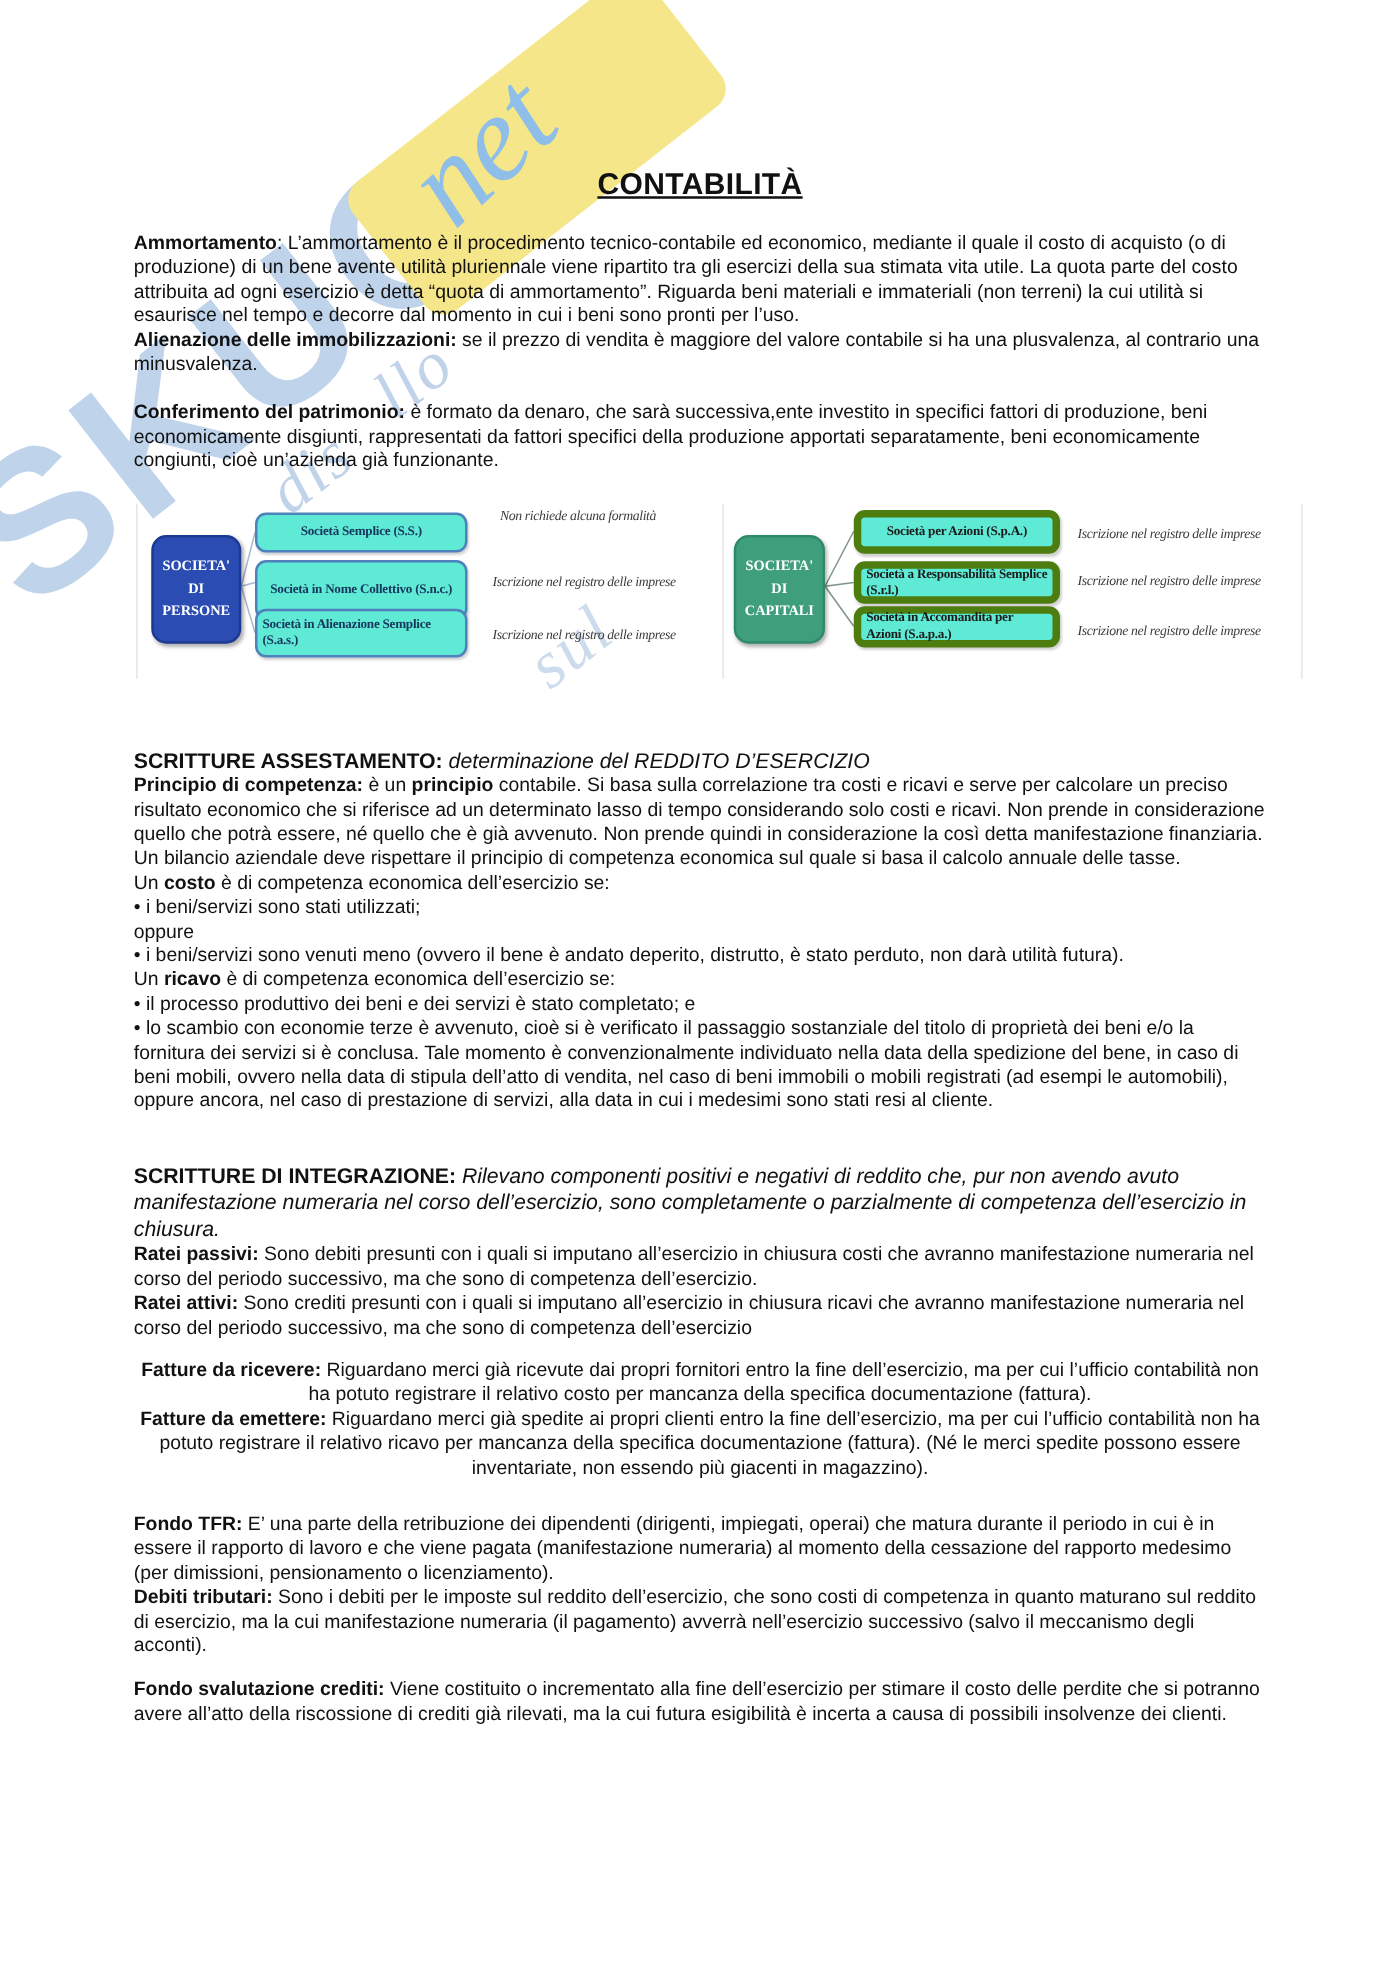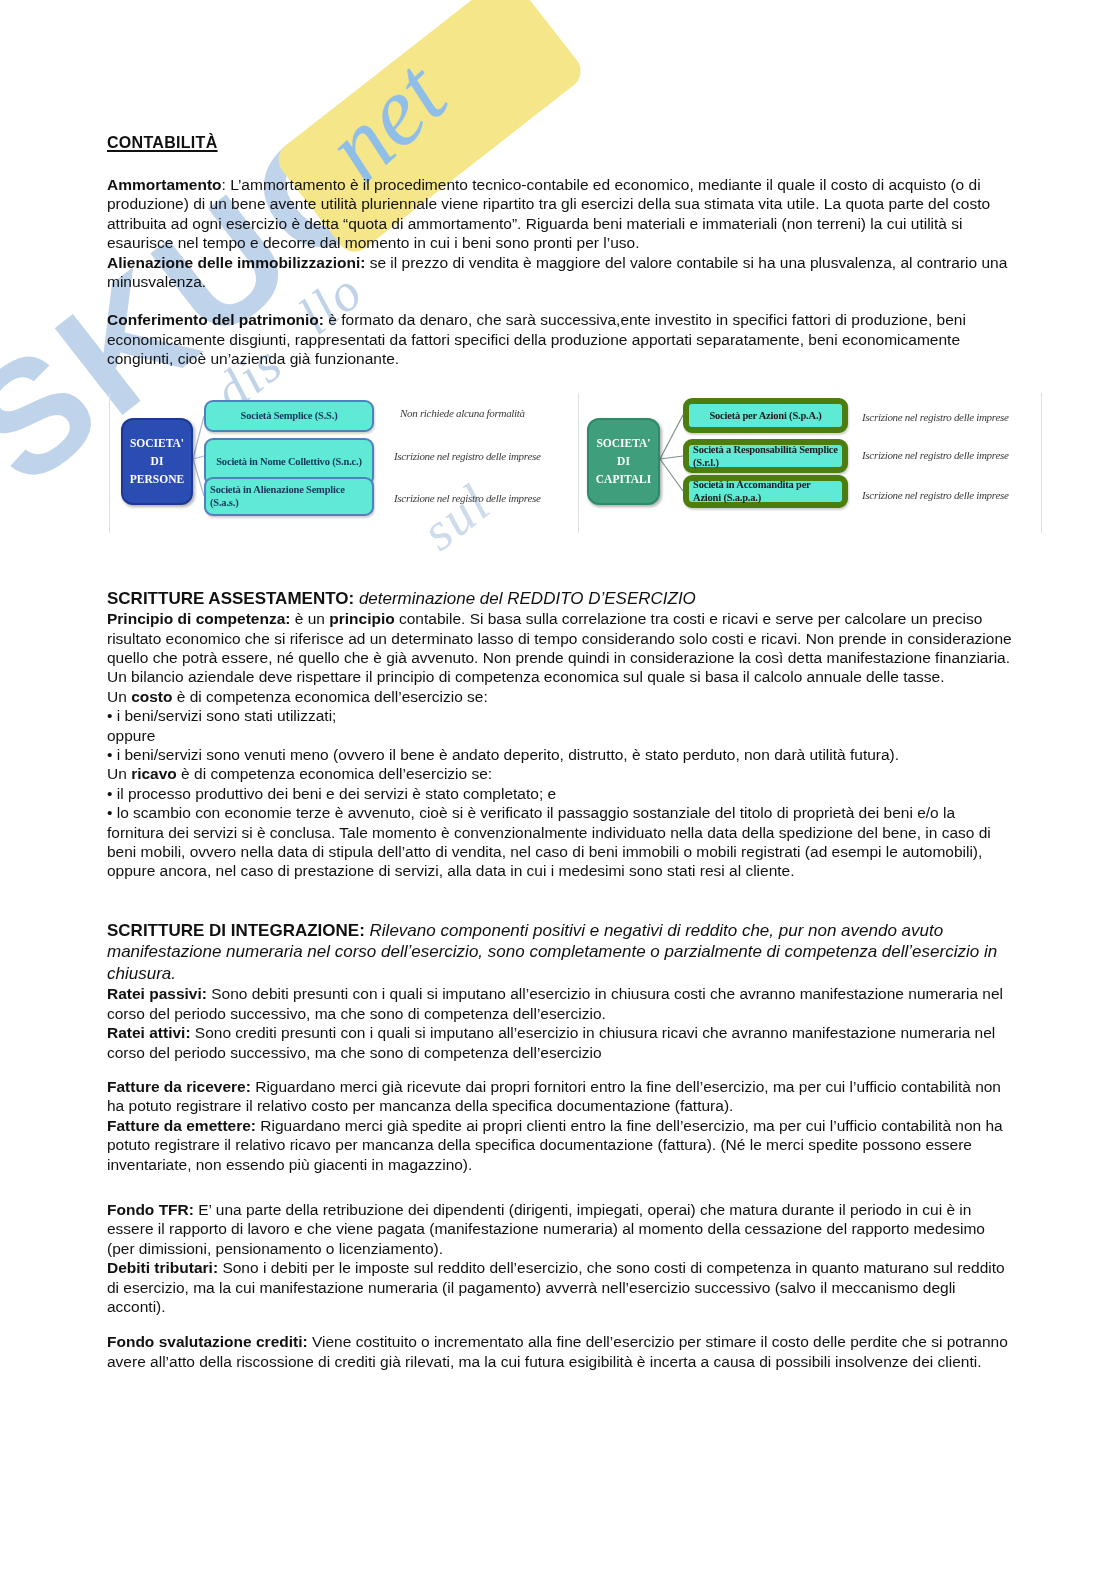--- a/index.html
+++ b/index.html
@@ -12,26 +12,26 @@
           letter-spacing:7px;color:rgba(96,145,205,0.40);font-family:"Liberation Sans",sans-serif;}
   .wm-yellow{position:absolute;left:251px;top:217px;width:300px;height:130px;background:#f6e68a;
              border-radius:18px;}
   .wm-net{position:absolute;left:52px;top:-14px;font-family:"Liberation Serif",serif;
           font-style:italic;font-size:98px;color:#8fbfe8;transform:rotate(-5deg);}
   .wm-frag{position:absolute;font-family:"Liberation Serif",serif;font-style:italic;
            font-size:54px;color:rgba(140,175,215,0.55);letter-spacing:2px;}
   .wm-f1{left:62px;top:346px;} .wm-f2{left:176px;top:338px;} .wm-f3{left:140px;top:584px;opacity:.8;}
   
   .content{position:absolute;left:107px;top:0;width:906px;z-index:1;}
-  h1.title{margin:134px 0 16px 0;font-size:16px;font-weight:bold;
+  h1.title{margin:134px 0 16px 0;text-align:center;font-size:24px;font-weight:bold;
            text-decoration:underline;text-underline-offset:2px;text-decoration-thickness:1.5px;
            letter-spacing:.3px;}
   p{margin:0;font-size:15.5px;line-height:19.4px;}
   p.gap23{margin-top:23px;} p.gap19{margin-top:19px;} p.gap55{margin-top:55px;}
-  p.gap39{margin-top:39px;} p.gap15{margin-top:15px;} p.gap26{margin-top:26px;} p.gap16{margin-top:16px;}
+  p.gap39{margin-top:39px;} p.gap15{margin-top:15px;text-align:center;} p.gap26{margin-top:26px;} p.gap16{margin-top:16px;}
   p.head{font-size:17px;line-height:21.5px;}
   .b{font-weight:bold;} .i{font-style:italic;}
   
   .figure{position:relative;height:140px;margin-top:24px;width:933px;}
   .panel{position:absolute;top:0;height:140px;}
   .panel.persone{left:2px;width:461px;border-left:1px solid #dfdfdf;}
   .panel.capitali{left:471px;width:462px;border-left:1px solid #dfdfdf;border-right:1px solid #dfdfdf;}
   .rootbox{position:absolute;display:flex;align-items:center;justify-content:center;text-align:center;
            color:#fff;font-family:"Liberation Serif",serif;font-weight:bold;font-size:11.5px;
            line-height:1.6;border-radius:12px;white-space:pre-line;
@@ -41,21 +41,21 @@
   .node{position:absolute;display:flex;align-items:center;justify-content:center;text-align:left;
         background:#5eead4;font-family:"Liberation Serif",serif;font-weight:bold;border-radius:9px;
         padding:1px 4px;box-sizing:border-box;box-shadow:1px 2px 2px rgba(0,0,0,.18);
         font-size:10.5px;line-height:1.25;letter-spacing:-0.2px;}
   .persone .node{left:94px;width:170px;border:2px solid #4f81bd;color:#17365d;}
   .persone .n1{top:7px;height:32px;} .persone .n2{top:45px;height:48px;} .persone .n3{top:84px;height:39px;}
   .capitali .node{left:104px;width:165px;border:6px solid #4d7c0f;color:#1a1a1a;}
   .capitali .n1{top:5px;height:35px;} .capitali .n2{top:46px;height:34px;} .capitali .n3{top:82px;height:33px;}
   .note{position:absolute;font-family:"Liberation Serif",serif;font-style:italic;color:#3a3a3a;
         font-size:11px;letter-spacing:-0.3px;white-space:nowrap;}
-  .persone .note1{left:290px;top:14px;} .persone .note2{left:284px;top:57px;} .persone .note3{left:284px;top:99px;}
+  .persone .note1{left:290px;top:4px;} .persone .note2{left:284px;top:57px;} .persone .note3{left:284px;top:99px;}
   .capitali .note1{left:283px;top:18px;} .capitali .note2{left:283px;top:56px;} .capitali .note3{left:283px;top:96px;}
   .connectors{position:absolute;left:0;top:0;width:100%;height:100%;}
 </style>
 </head>
 <body>
 
 <div class="page">
 
   <div class="watermark">
     <div class="wm-big">SKUO</div>

